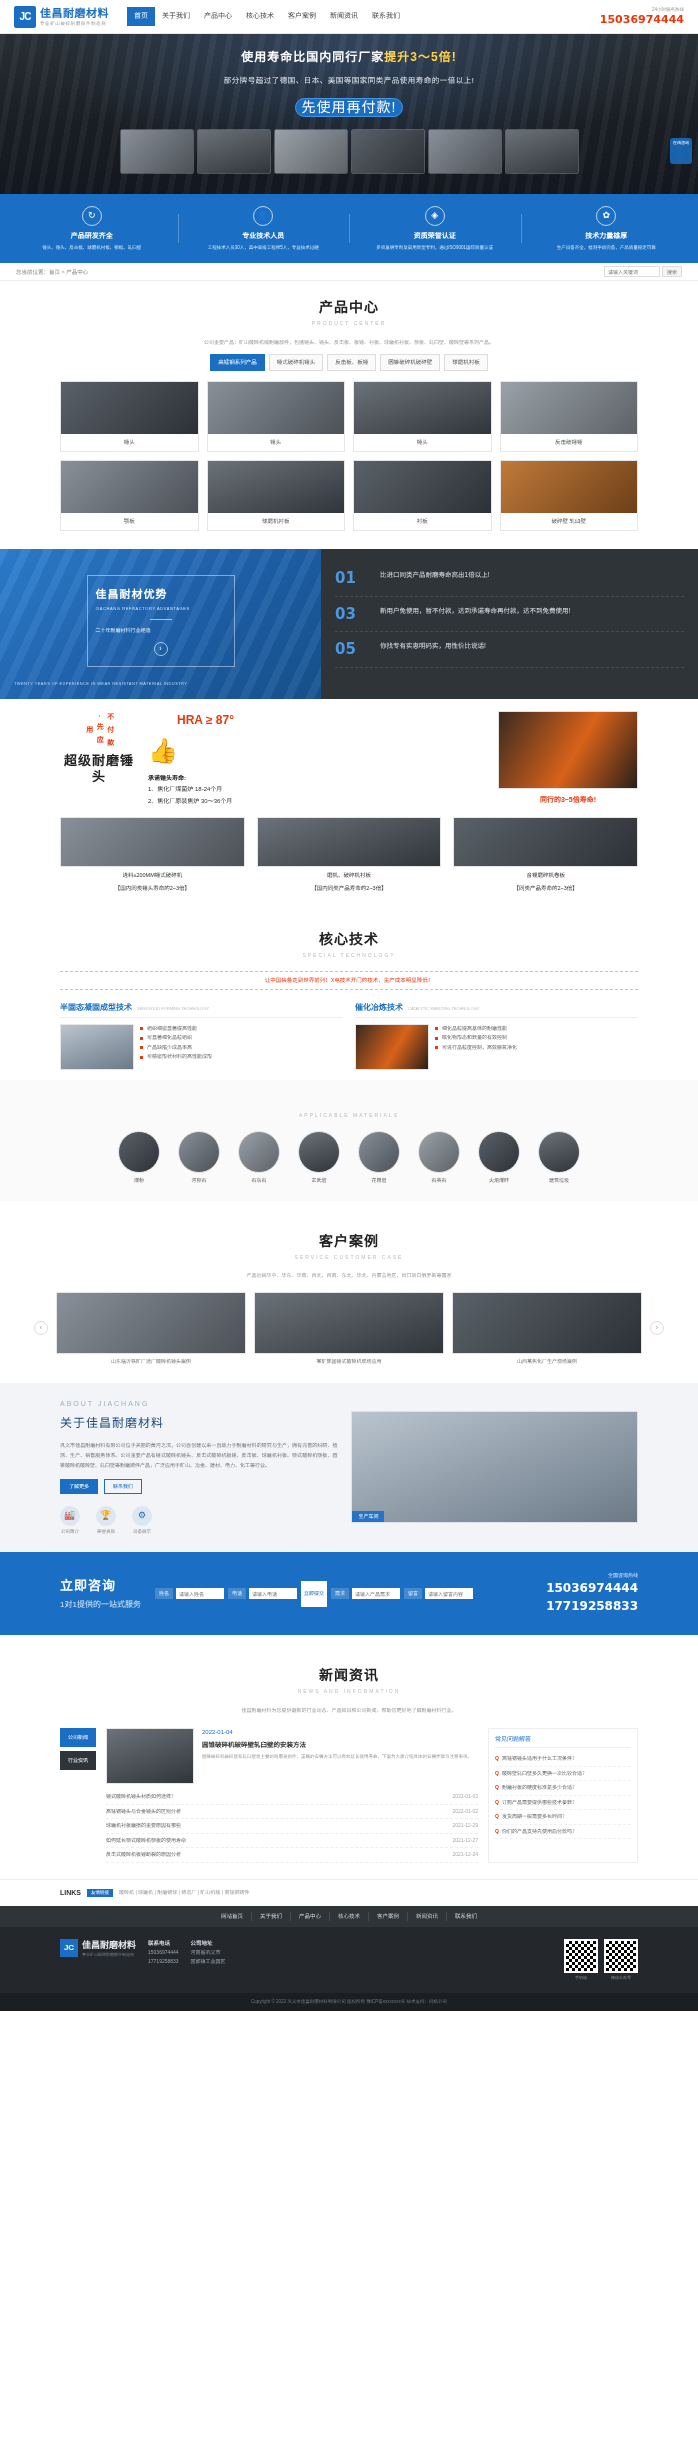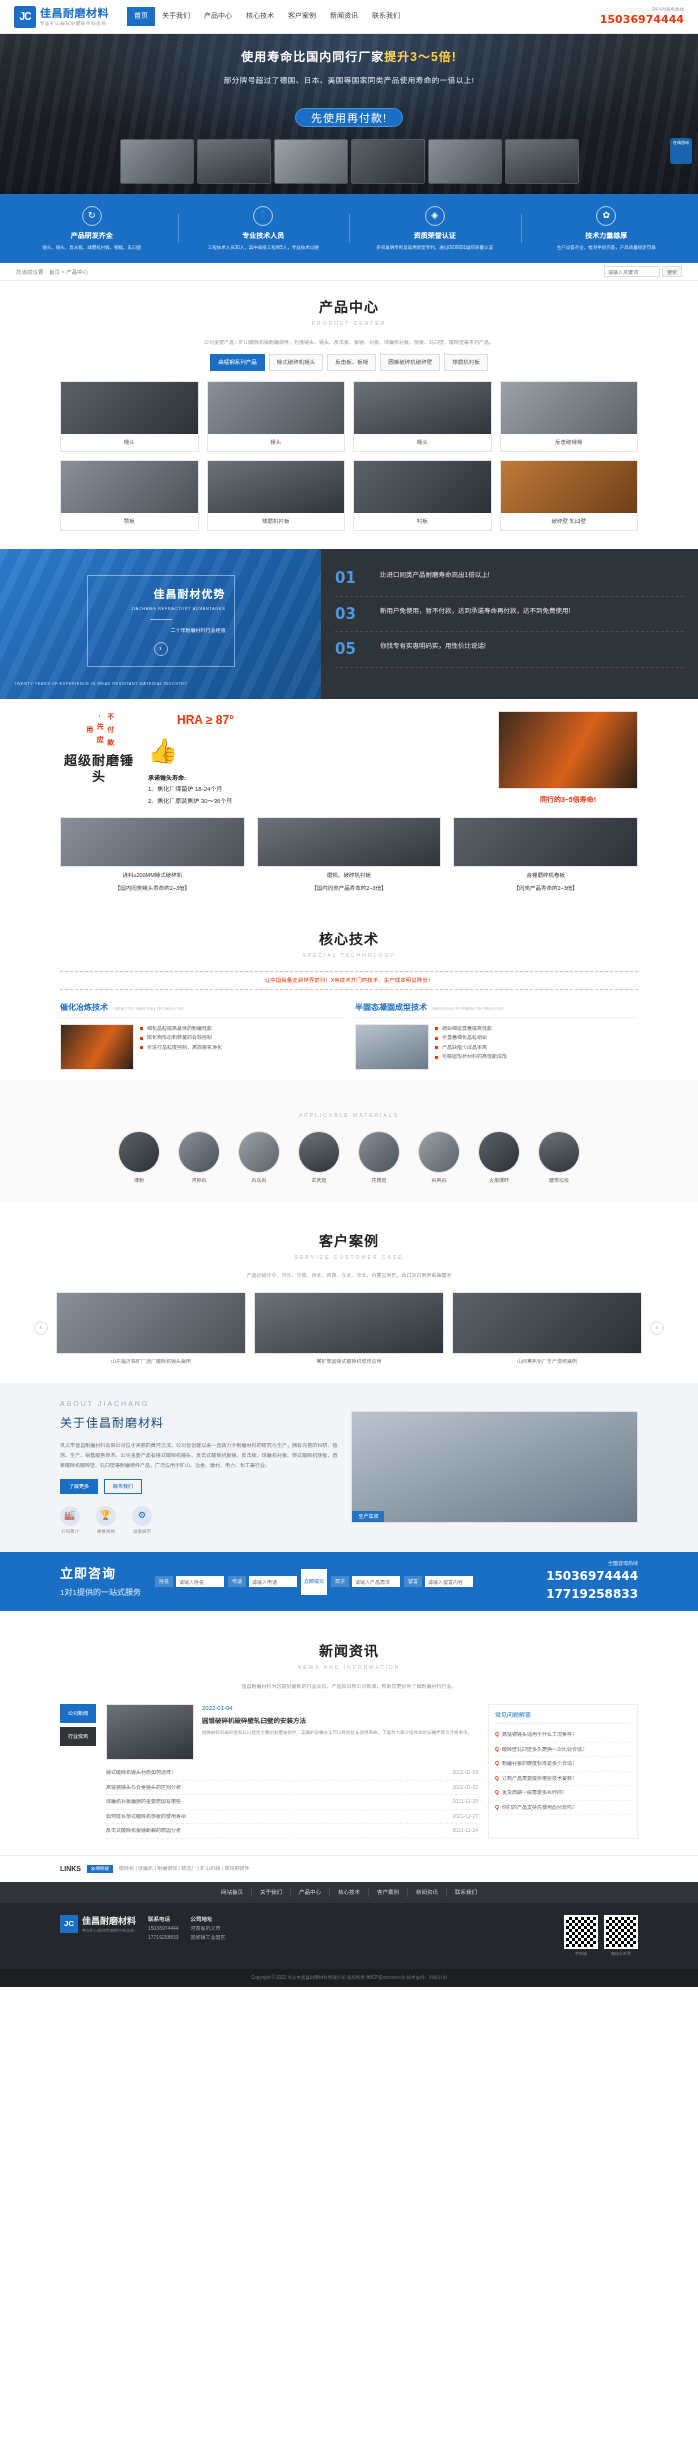--- a/index.html
+++ b/index.html
@@ -44,22 +44,22 @@
   }
   .hero:before {
     content:""; position:absolute; inset:0;
     background: repeating-linear-gradient(100deg, rgba(255,255,255,.035) 0 6px, rgba(0,0,0,.05) 6px 16px);
   }
   .hero-inner { position: relative; padding-top: 14px; text-align: center; }
   .hero-h1 { font-size: 12px; font-weight: bold; color: #fff; letter-spacing: 1px; }
   .hero-h1 em { color: #ffd24a; font-style: normal; }
   .hero-sub { font-size: 7.5px; color: #e6ecf2; margin-top: 9px; letter-spacing: .5px; }
   .hero-btn {
-    margin: 22px auto 0; width: 108px; height: 19px; border-radius: 10px;
-    background: #1a6fc4; color: #fff; font-size: 11px; display: flex;
+    margin: 12px auto 0; width: 108px; height: 19px; border-radius: 10px;
+    background: #1a6fc4; color: #fff; font-size: 14px; display: flex;
     align-items: center; justify-content: center; letter-spacing: 1px;
     border: 1px solid #4a95dd; cursor: pointer;
   }
   .hero-strip { display: flex; gap: 3px; justify-content: center; margin-top: 12px; padding: 0 10px; }
   .hero-thumb {
     width: 74px; height: 45px; border: 1px solid rgba(255,255,255,.25);
     border-radius: 2px; overflow: hidden; position: relative;
   }
   .hero-thumb i { position: absolute; inset: 0; display: block; }
   .side-tab {
@@ -117,21 +117,21 @@
     width: 46%; position: relative; overflow: hidden;
     background: linear-gradient(140deg, #2e7fd0 0%, #1f63ae 50%, #17528f 100%);
     color: #fff; padding: 16px 14px;
   }
   .adv-left:before {
     content:""; position:absolute; inset:0;
     background: repeating-linear-gradient(115deg, rgba(255,255,255,.05) 0 8px, rgba(0,0,0,.04) 8px 20px);
   }
   .adv-card {
     position: relative; border: 1px solid rgba(255,255,255,.45); padding: 10px 8px;
-    width: 148px; margin: 10px auto 0; text-align: right;
+    width: 148px; margin: 10px auto 0; text-align: left;
   }
   .adv-card h3 { font-size: 11px; letter-spacing: 1px; }
   .adv-card .en2 { font-size: 4px; color: #cfe3f8; margin-top: 3px; letter-spacing: .6px; }
   .adv-card .line { width: 22px; height: 1px; background: rgba(255,255,255,.6); margin: 7px auto; }
   .adv-card .sm { font-size: 5px; color: #e2eefb; }
   .adv-arrow {
     width: 14px; height: 14px; border: 1px solid rgba(255,255,255,.6); border-radius: 50%;
     display: flex; align-items: center; justify-content: center; font-size: 7px; margin: 8px auto 0;
   }
   .adv-foot { position: absolute; left: 14px; bottom: 12px; font-size: 4px; color: #bcd8f5; letter-spacing: .4px; }
@@ -200,21 +200,21 @@
   .about-btn.fill { background: #1a6fc4; color: #fff; }
   .about-icons { display: flex; gap: 16px; margin-top: 12px; }
   .about-ic { text-align: center; }
   .about-ic .c { width: 20px; height: 20px; border-radius: 50%; background: #dde6f1; display: flex; align-items: center; justify-content: center; font-size: 9px; color: #1a6fc4; margin: 0 auto 3px; }
   .about-ic .t { font-size: 4.5px; color: #888; }
   .about-r { flex: 1; position: relative; }
   .about-img { height: 112px; border: 1px solid #dfe3e8; position: relative; overflow: hidden; }
   .about-tag { position: absolute; left: 0; bottom: 0; background: rgba(26,111,196,.9); color: #fff; font-size: 5px; padding: 2px 6px; }
 
   
-  .consult { background: #1a6fc4; color: #fff; display: flex; align-items: center; padding: 8px 60px; gap: 14px; }
+  .consult { background: #1a6fc4; color: #fff; display: flex; align-items: center; padding: 20px 60px; gap: 14px; }
   .consult-l h3 { font-size: 13px; letter-spacing: 1px; }
   .consult-l p { font-size: 8px; margin-top: 4px; color: #dbeaf9; }
   .consult-form { display: flex; flex-wrap: wrap; gap: 4px; flex: 1; }
   .cf-field { display: flex; align-items: center; gap: 3px; }
   .cf-label { font-size: 5px; color: #dbeaf9; background: rgba(255,255,255,.18); padding: 2px 4px; }
   .cf-field input { width: 48px; height: 11px; border: 0; font-size: 5px; padding: 0 3px; color: #999; }
   .cf-sub { width: 26px; height: 26px; background: #fff; color: #1a6fc4; font-size: 5px; display: flex; align-items: center; justify-content: center; text-align: center; line-height: 1.1; cursor: pointer; }
   .consult-r { text-align: right; }
   .consult-r .lb { font-size: 5px; color: #cfe2f7; }
   .consult-r .n { font-size: 12px; font-weight: bold; font-family: "DejaVu Sans", sans-serif; }
@@ -479,44 +479,44 @@
 
   <div class="core">
     <div class="sec-title">
       <h2>核心技术</h2>
       <div class="en">SPECIAL TECHNOLOGY</div>
     </div>
     <div class="core-bar">让中国装备走到世界前列！X电技术开门的技术，生产成本明显降低！</div>
     <div class="tech-row">
       <div class="tech">
         <div class="tech-h">
-          <h4>催化冶炼技术</h4>
-          <span>CATALYTIC SMELTING TECHNOLOGY</span>
-        </div>
-        <div class="tech-body">
-          <div class="tech-img im-hot"></div>
-          <ul class="tech-ul">
-            <li>细化晶粒提高基体的耐磨性能</li>
-            <li>碳化物形态和数量的有效控制</li>
-            <li>可进行晶粒度控制，高效脱氧净化</li>
-          </ul>
-        </div>
-      </div>
-      <div class="tech">
-        <div class="tech-h">
           <h4>半固态凝固成型技术</h4>
           <span>SEMI-SOLID FORMING TECHNOLOGY</span>
         </div>
         <div class="tech-body">
           <div class="tech-img im-fac"></div>
           <ul class="tech-ul">
             <li>组织细密显著提高性能</li>
             <li>可显著细化晶粒组织</li>
             <li>产品缺陷少成品率高</li>
             <li>可精密形状材料的高性能成形</li>
+          </ul>
+        </div>
+      </div>
+      <div class="tech">
+        <div class="tech-h">
+          <h4>催化冶炼技术</h4>
+          <span>CATALYTIC SMELTING TECHNOLOGY</span>
+        </div>
+        <div class="tech-body">
+          <div class="tech-img im-hot"></div>
+          <ul class="tech-ul">
+            <li>细化晶粒提高基体的耐磨性能</li>
+            <li>碳化物形态和数量的有效控制</li>
+            <li>可进行晶粒度控制，高效脱氧净化</li>
           </ul>
         </div>
       </div>
     </div>
   </div>
 
   <div class="mats">
     <div class="sec-title">
       <div class="en">APPLICABLE MATERIALS</div>
     </div>

